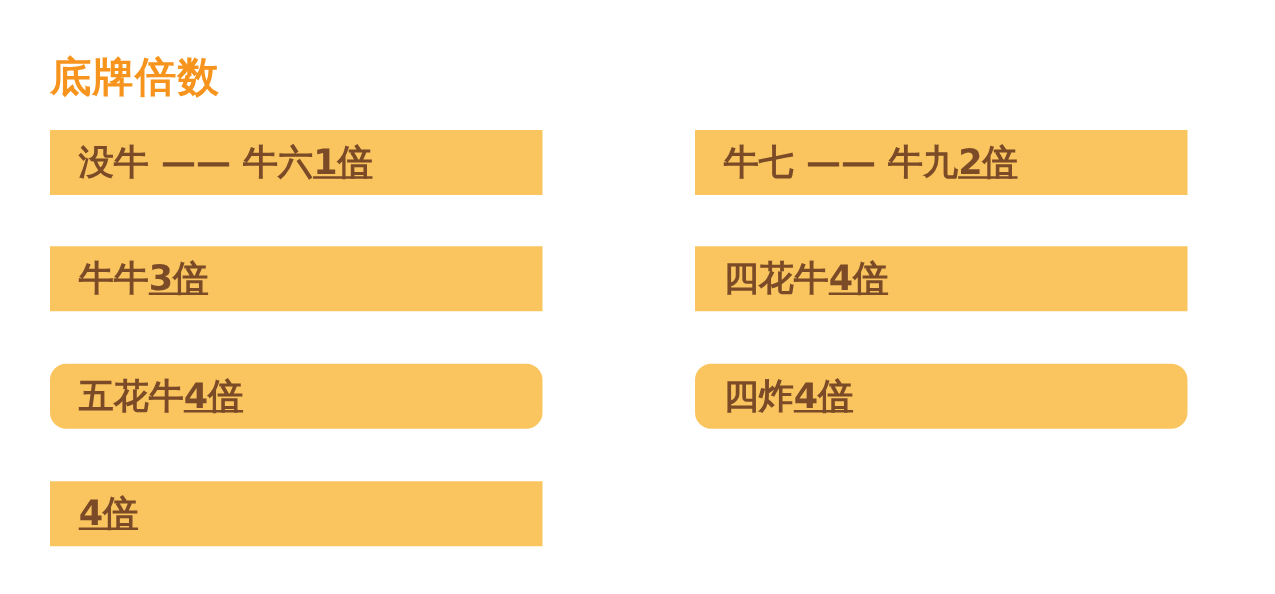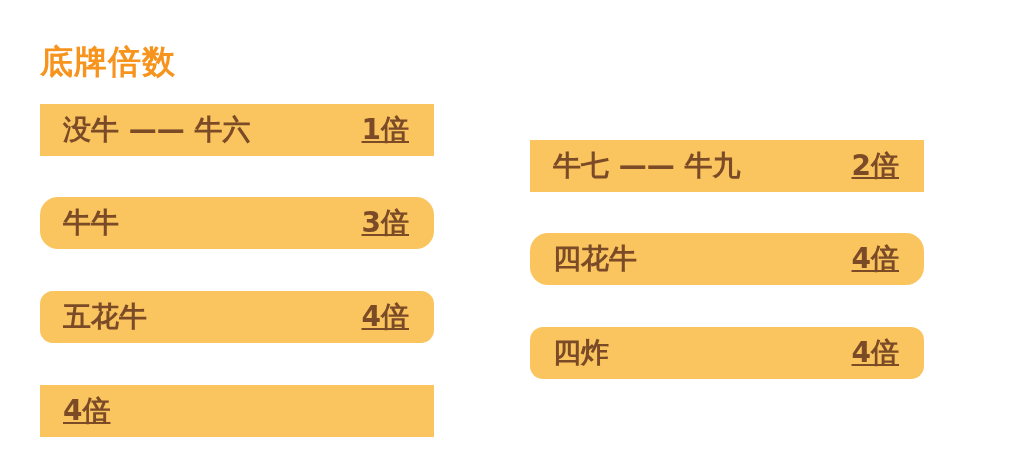--- a/index.html
+++ b/index.html
@@ -34,28 +34,27 @@
   .bar {
     position: absolute;
     width: 394px;
     height: 52px;
     background: var(--bar-bg);
     color: var(--bar-text);
     font-size: 28px;
     font-weight: bold;
     display: flex;
     align-items: center;
-    justify-content: space-between;
     padding: 0 25px 0 23px;
     white-space: nowrap;
   }
   .col-left  { left: 40px; }
-  .col-right { left: 530px; margin-top: 36px; }
+  .col-right { left: 556px; }
   .row-1 { top: 104px; }
-  .row-2 { top: 197px; border-radius: 18px; }
+  .row-2 { top: 197px; }
   .row-3 { top: 291px; border-radius: 13px; }
   .row-4 { top: 385px; }
   .hand { text-align: left; }
   .mult { text-align: right; text-decoration: underline; }
 </style>
 </head>
 <body>
 
 <div class="canvas">
 

